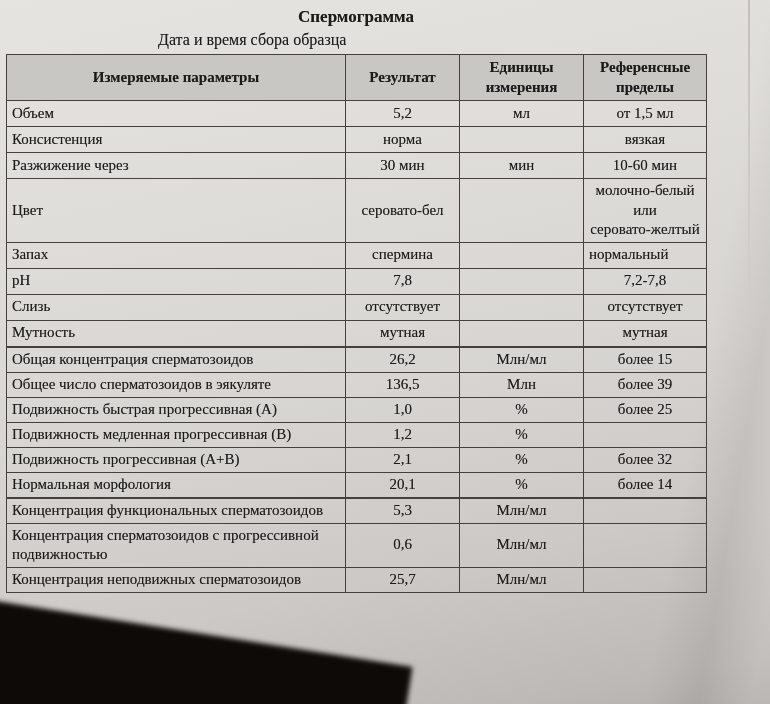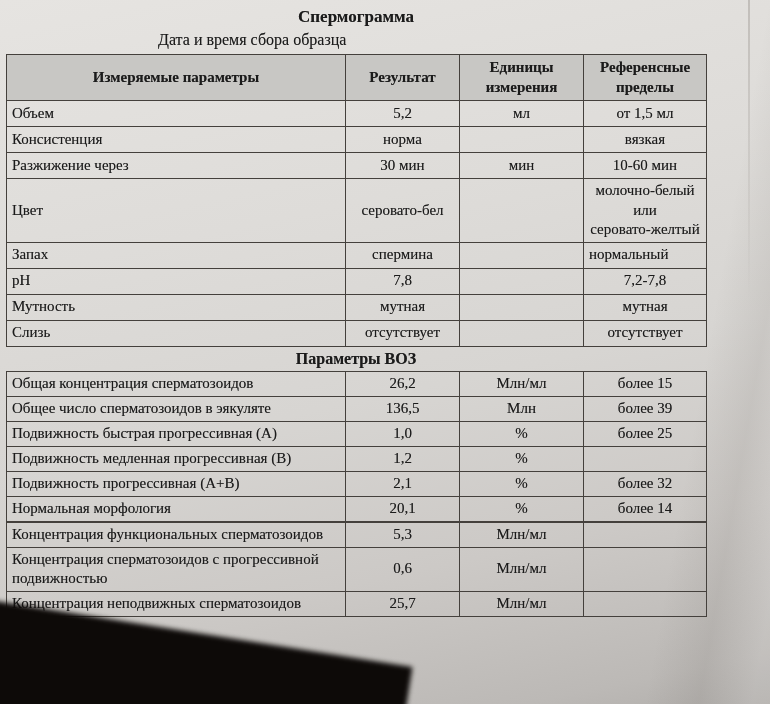--- a/index.html
+++ b/index.html
@@ -157,36 +157,35 @@
           </tr>
 
           <tr>
             <td class="c-param">pH</td>
             <td class="c-result">7,8</td>
             <td class="c-units"></td>
             <td class="c-ref">7,2-7,8</td>
           </tr>
 
           <tr>
+            <td class="c-param">Слизь</td>
+            <td class="c-result">отсутствует</td>
+            <td class="c-units"></td>
+            <td class="c-ref">отсутствует</td>
+          </tr>
+
+          <tr>
             <td class="c-param">Мутность</td>
             <td class="c-result">мутная</td>
             <td class="c-units"></td>
             <td class="c-ref">мутная</td>
           </tr>
-
-          <tr>
-            <td class="c-param">Слизь</td>
-            <td class="c-result">отсутствует</td>
-            <td class="c-units"></td>
-            <td class="c-ref">отсутствует</td>
-          </tr>
         </tbody>
     </table>
 
-    <div class="section-title">Параметры ВОЗ</div>
 
     <table class="t-who">
       <colgroup>
         <col style="width:339px">
           <col style="width:114px">
           <col style="width:124px">
           <col style="width:123px">
       </colgroup>
       <tbody>
 

